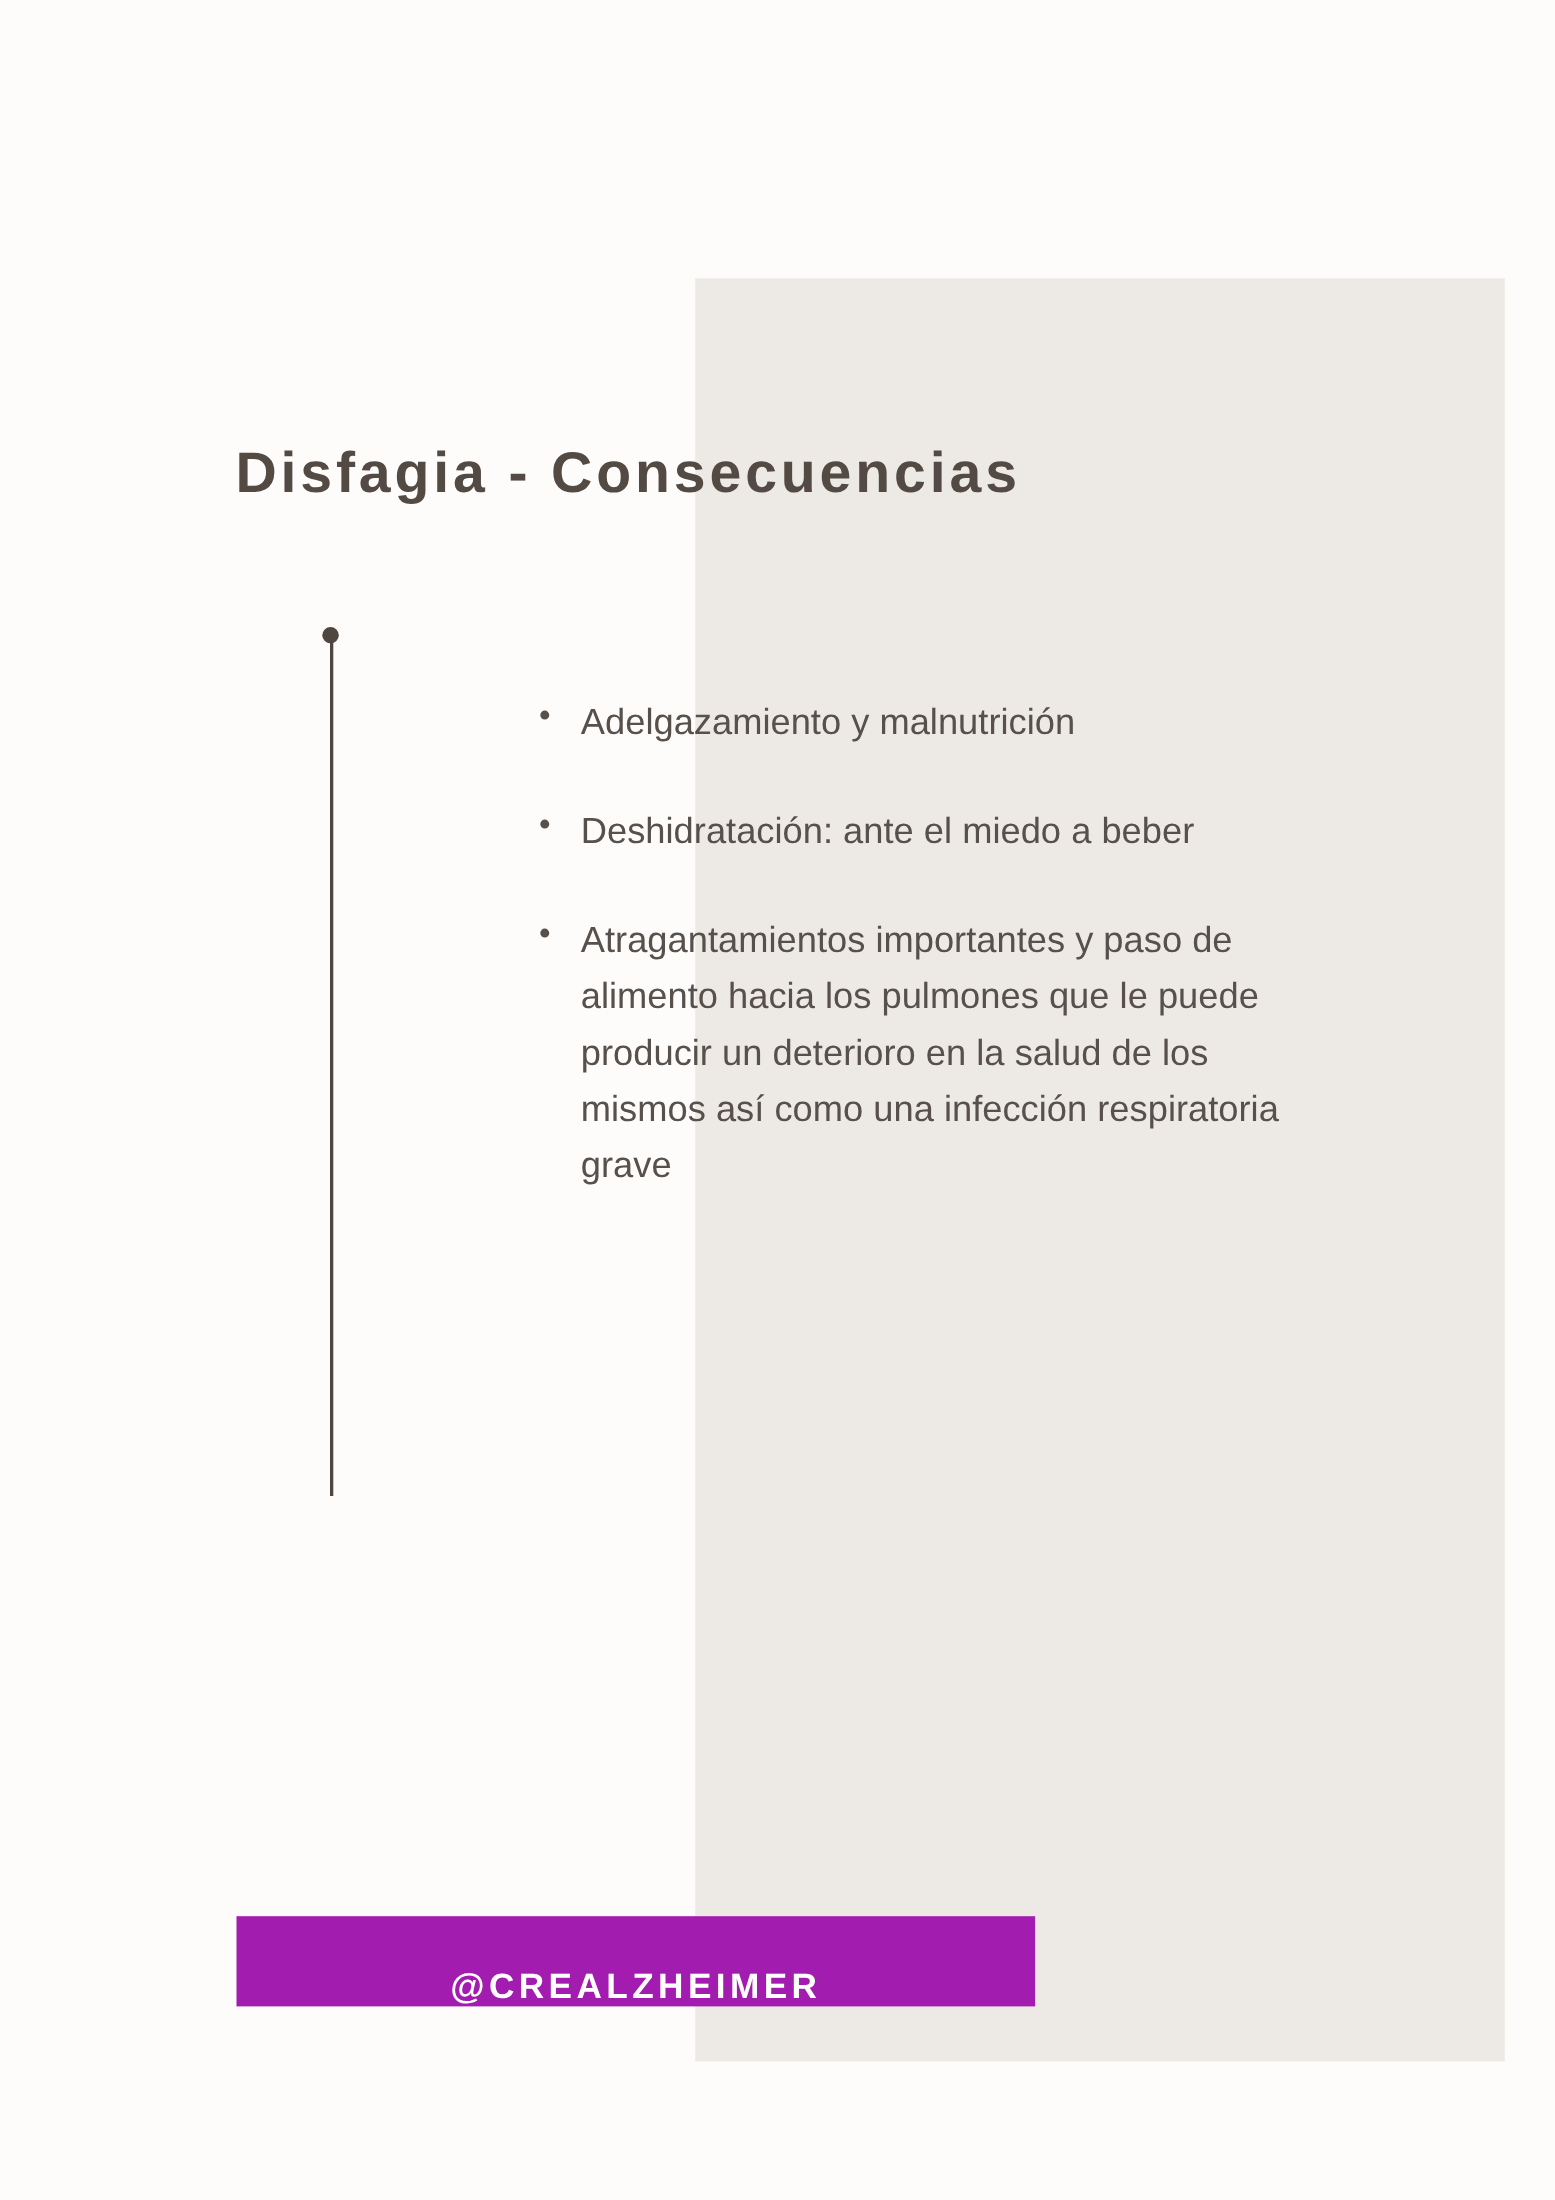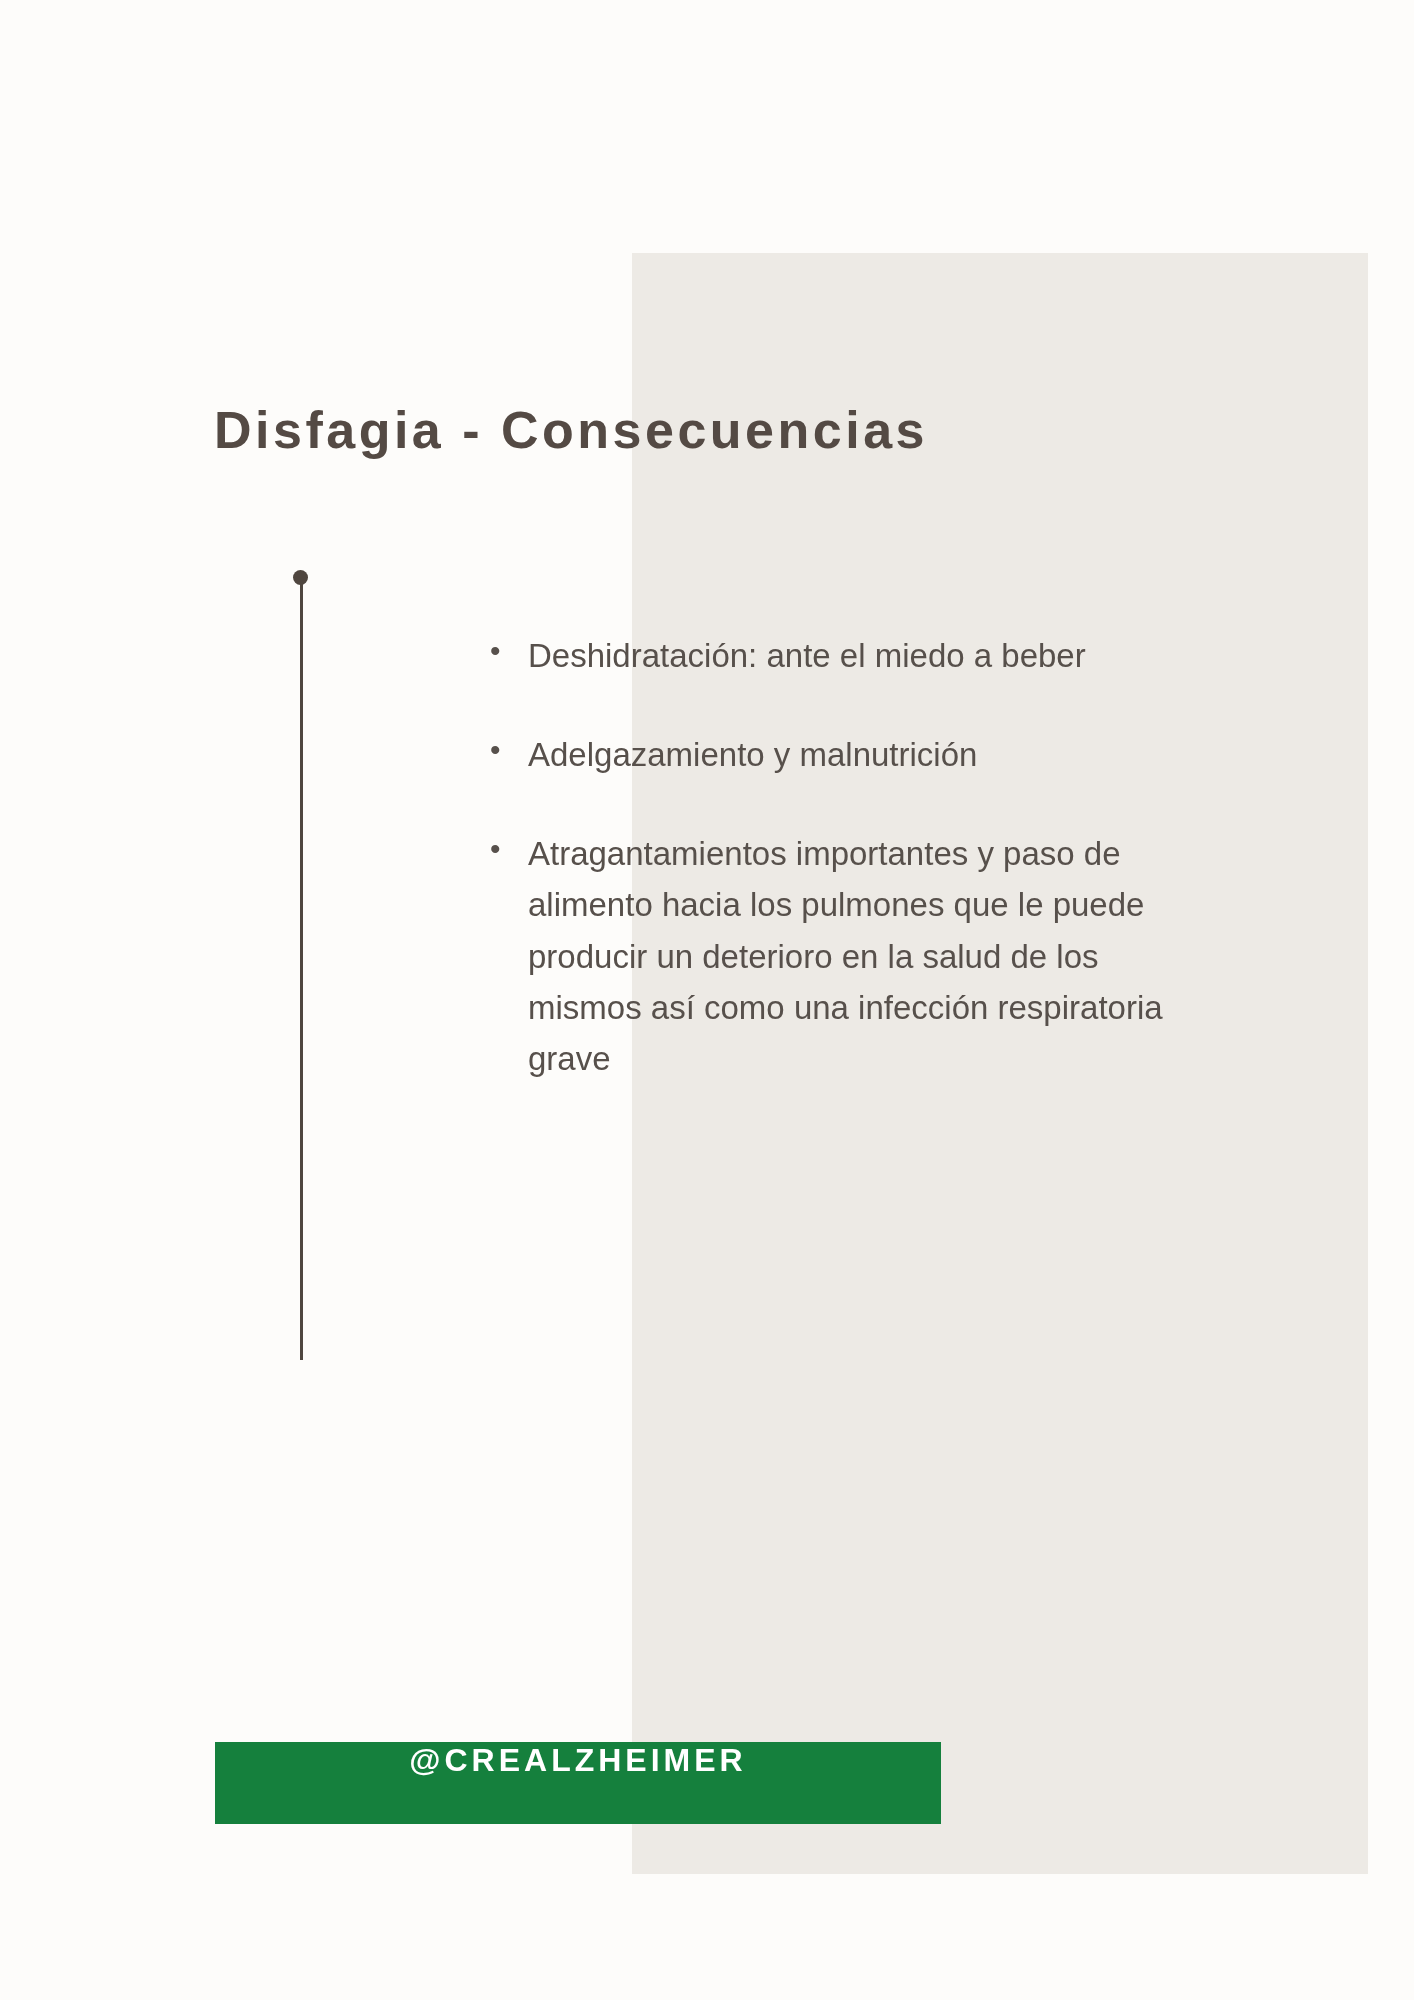--- a/index.html
+++ b/index.html
@@ -91,23 +91,23 @@
     font-size: 30px;
     color: #57504b;
   }
 
   .handle-bar {
     position: absolute;
     left: 215px;
     top: 1742px;
     width: 726px;
     height: 82px;
-    background: #15803d;
+    background: #a21caf;
     display: flex;
-    align-items: flex-start;
+    align-items: flex-end;
     justify-content: center;
   }
   .handle-text {
     color: #ffffff;
     font-size: 32px;
     font-weight: bold;
     letter-spacing: 4px;
   }
 </style>
 </head>
@@ -118,22 +118,22 @@
 <div class="content">
 
   <h1 class="title">Disfagia - Consecuencias</h1>
 
   <div class="timeline">
     <div class="timeline-dot"></div>
     <div class="timeline-line"></div>
   </div>
 
   <ul class="list">
+    <li class="list-item">Adelgazamiento y malnutrición</li>
     <li class="list-item">Deshidratación: ante el miedo a beber</li>
-    <li class="list-item">Adelgazamiento y malnutrición</li>
     <li class="list-item">Atragantamientos importantes y paso de alimento hacia los pulmones que le puede producir un deterioro en la salud de los mismos así como una infección respiratoria grave</li>
   </ul>
 
   <div class="handle-bar">
     <span class="handle-text">@CREALZHEIMER</span>
   </div>
 
 </div>
 
 </body></html>

